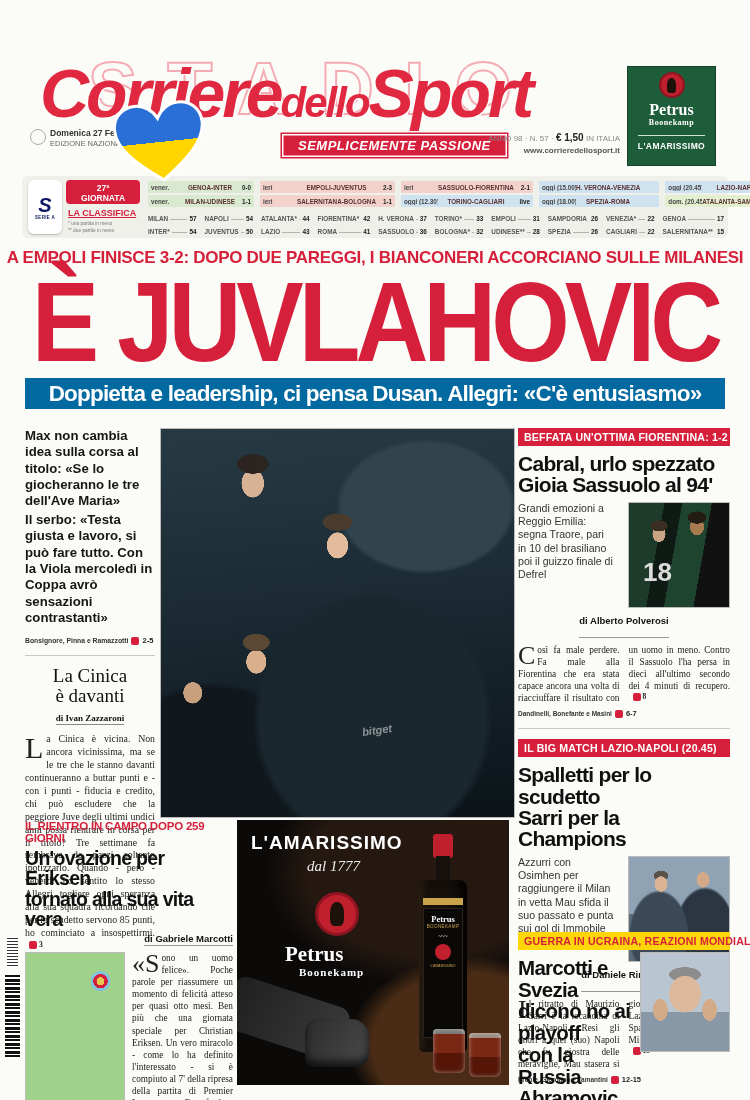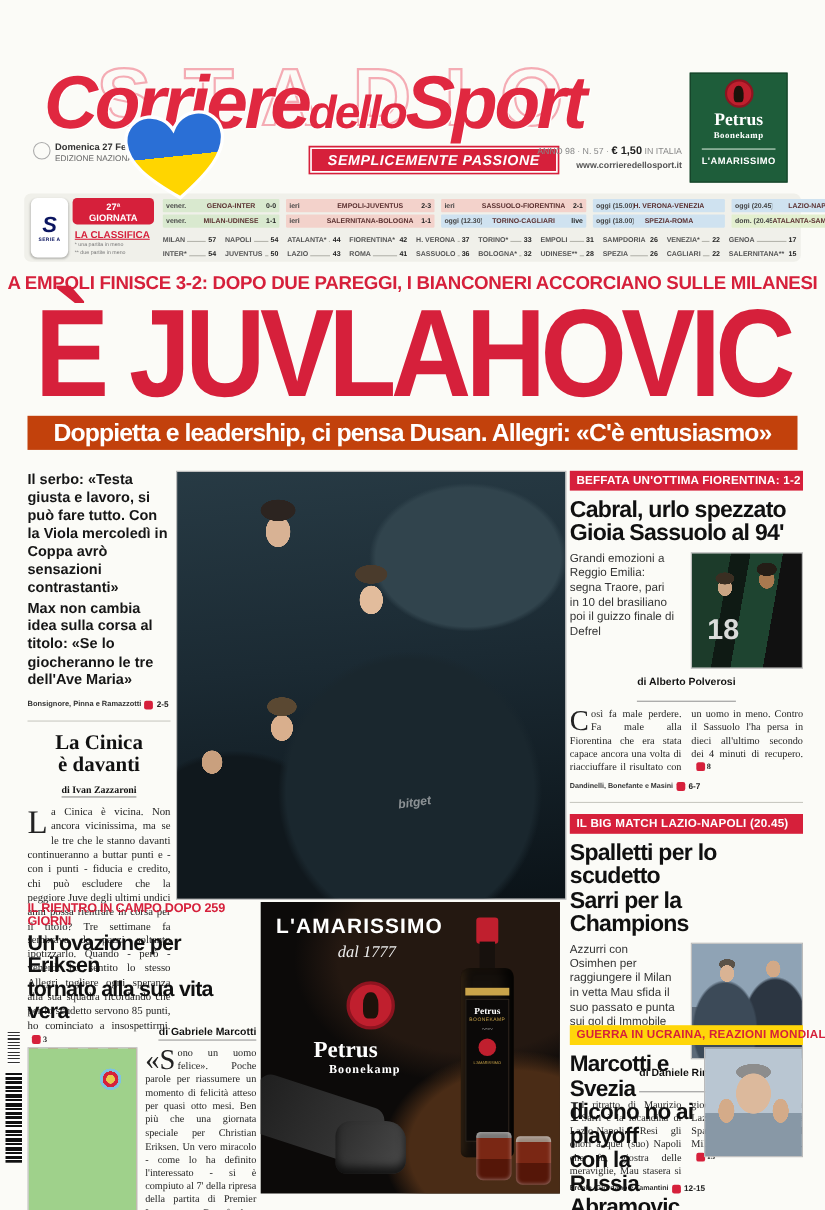--- a/index.html
+++ b/index.html
@@ -60,34 +60,34 @@
   .st{display:flex;align-items:flex-end;font-size:6.4px;font-weight:700;color:#555}
   .st .fill{flex:1;border-bottom:1px solid #b5b5ad;margin:0 2px 2px 2px}
   .st .p{color:#222}
 
   
   .kicker{position:absolute;left:0;top:248px;width:750px;text-align:center;color:#d6203b;
           font-size:17px;font-weight:700;letter-spacing:-.3px}
   .mainhead{position:absolute;left:0;top:258px;width:750px;text-align:center;color:#d6203b;
             font-size:101px;font-weight:700;letter-spacing:-5px;transform:scaleY(1.12);
             transform-origin:top center;white-space:nowrap}
-  .subbar{position:absolute;left:25px;top:378px;width:700px;height:31px;background:#c2410c;color:#fff;
+  .subbar{position:absolute;left:25px;top:378px;width:700px;height:31px;background:#0369a1;color:#fff;
           display:flex;align-items:center;justify-content:center;font-size:22.5px;font-weight:700;
           letter-spacing:-.8px;white-space:nowrap}
 
   
   .leftcol{position:absolute;left:25px;top:428px;width:130px}
   .quote{font-size:13.2px;font-weight:700;line-height:1.24;color:#161616}
   .quote p{margin-bottom:2px}
   .byline-mini{display:flex;align-items:center;gap:3px;font-size:6.8px;font-weight:700;color:#333;margin-top:10px}
   .badge{display:inline-block;width:8px;height:8px;background:#d6203b;border-radius:2px;flex:none}
   .badge-n{font-size:7.5px;font-weight:700;color:#222}
   .rule{border-top:1px solid #c9c9c2;margin:10px 0}
   .cinica{text-align:center;font-family:"Liberation Serif",serif}
-  .cinica h3{font-size:19px;font-weight:700;line-height:1.05;color:#111}
+  .cinica h3{font-size:19px;font-weight:400;line-height:1.05;color:#111}
   .cinica .by{display:inline-block;font-size:9px;font-weight:700;margin:7px 0 8px 0;border-bottom:1px solid #888;padding-bottom:1px}
   .serif-body{font-family:"Liberation Serif",serif;font-size:9.8px;line-height:1.32;text-align:justify;color:#222}
   .dropcap{float:left;font-family:"Liberation Serif",serif;font-weight:400;font-size:30px;line-height:.85;
            padding:2px 3px 0 0;color:#222}
 
   .mainphoto{position:absolute;left:160px;top:428px;width:355px;height:390px;border:1px solid #bbb;
              background:
                radial-gradient(ellipse 26px 16px at 26% 9%, #2c2420 0 60%, transparent 62%),
                radial-gradient(ellipse 19px 24px at 26% 14%, #d8b294 0 58%, transparent 60%),
                radial-gradient(ellipse 24px 14px at 50% 24%, #4a3b2c 0 60%, transparent 62%),
@@ -409,22 +409,22 @@
         </div>
       </div>
   </div>
 
   <div class="kicker">A EMPOLI FINISCE 3-2: DOPO DUE PAREGGI, I BIANCONERI ACCORCIANO SULLE MILANESI</div>
   <div class="mainhead">È JUVLAHOVIC</div>
   <div class="subbar">Doppietta e leadership, ci pensa Dusan. Allegri: «C'è entusiasmo»</div>
 
   <div class="leftcol">
     <div class="quote">
+      <p>Max non cambia idea sulla corsa al titolo: «Se lo giocheranno le tre dell'Ave Maria»</p>
       <p>Il serbo: «Testa giusta e lavoro, si può fare tutto. Con la Viola mercoledì in Coppa avrò sensazioni contrastanti»</p>
-      <p>Max non cambia idea sulla corsa al titolo: «Se lo giocheranno le tre dell'Ave Maria»</p>
     </div>
     <div class="byline-mini">
       <span>Bonsignore, Pinna e Ramazzotti</span>
       <span class="badge"></span>
       <span class="badge-n">2-5</span>
     </div>
     <div class="rule"></div>
     <div class="cinica">
       <h3><span>La Cinica</span><br><span>è davanti</span></h3>
       <span class="by">di Ivan Zazzaroni</span>

